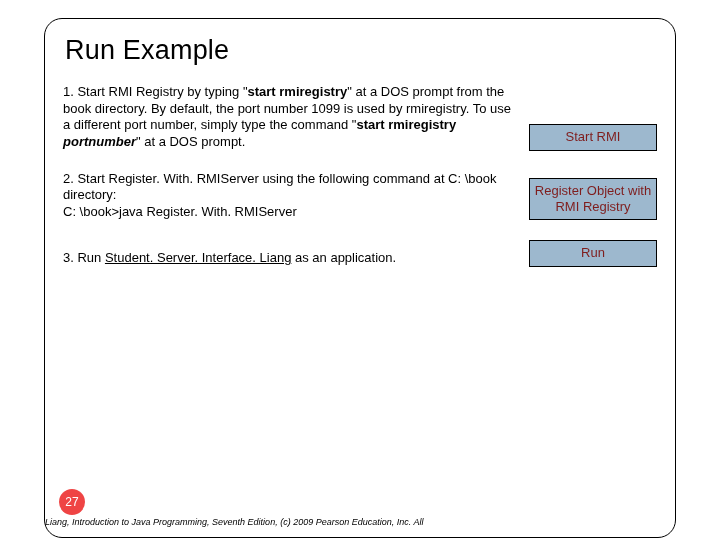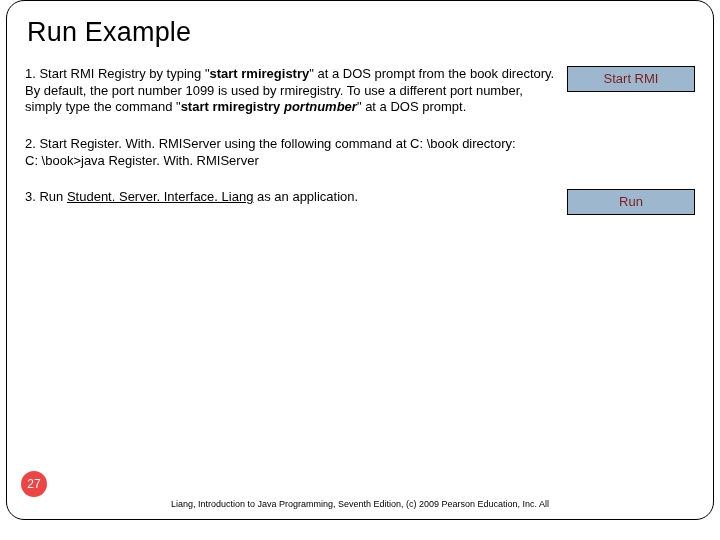--- a/index.html
+++ b/index.html
@@ -6,38 +6,38 @@
     margin: 0;
     padding: 0;
     background: #fff;
     font-family: Arial, Helvetica, sans-serif;
     width: 720px;
     height: 540px;
     overflow: hidden;
     position: relative;
   }
   .slide {
-    width: 708px;
+    width: 632px;
     height: 520px;
-    margin: 0 auto;
+    margin: 18px auto;
     border: 1px solid #000;
     border-radius: 18px;
     position: relative;
     box-sizing: border-box;
     padding: 12px 18px 14px 18px;
   }
   .title {
     font-size: 27px;
     font-weight: normal;
     margin: 4px 0 18px 2px;
     letter-spacing: 0.2px;
   }
   .row {
     display: flex;
-    align-items: flex-start;
+    align-items: flex-end;
     margin-bottom: 20px;
   }
   .step-text {
     font-size: 13px;
     line-height: 1.28;
     flex: 1;
     padding-right: 10px;
     color: #000;
   }
   .step-text .b { font-weight: bold; }
@@ -68,43 +68,45 @@
     font-size: 12px;
     display: flex;
     align-items: center;
     justify-content: center;
   }
   .footer {
     position: absolute;
     bottom: 10px;
     left: 0;
     right: 0;
-    text-align: center;
+    text-align: left;
     font-size: 9px;
     color: #000;
     line-height: 1.15;
+    font-style: italic;
   }
 </style>
 </head>
 <body>
 
 <div class="slide">
 
   <div class="title">Run Example</div>
 
   <div class="row">
     <div class="step-text">
       <span>1. Start RMI Registry by typing "</span><span class="b">start rmiregistry</span><span>" at a DOS prompt from the book directory. By default, the port number 1099 is used by rmiregistry. To use a different port number, simply type the command "</span><span class="b">start rmiregistry </span><span class="bi">portnumber</span><span>" at a DOS prompt.</span>
     </div>
     <div class="button-box">Start RMI</div>
   </div>
 
   <div class="row">
     <div class="step-text" style="white-space: pre-line;">2. Start Register. With. RMIServer using the following command at C: \book directory:
 C: \book&gt;java Register. With. RMIServer</div>
+    <div class="button-box two-line">Register Object with RMI Registry</div>
   </div>
 
   <div class="row">
     <div class="step-text">
       <span>3. Run </span><span class="u">Student. Server. Interface. Liang</span><span> as an application.</span>
     </div>
     <div class="button-box">Run</div>
   </div>
 
   <div class="page-badge">27</div>

